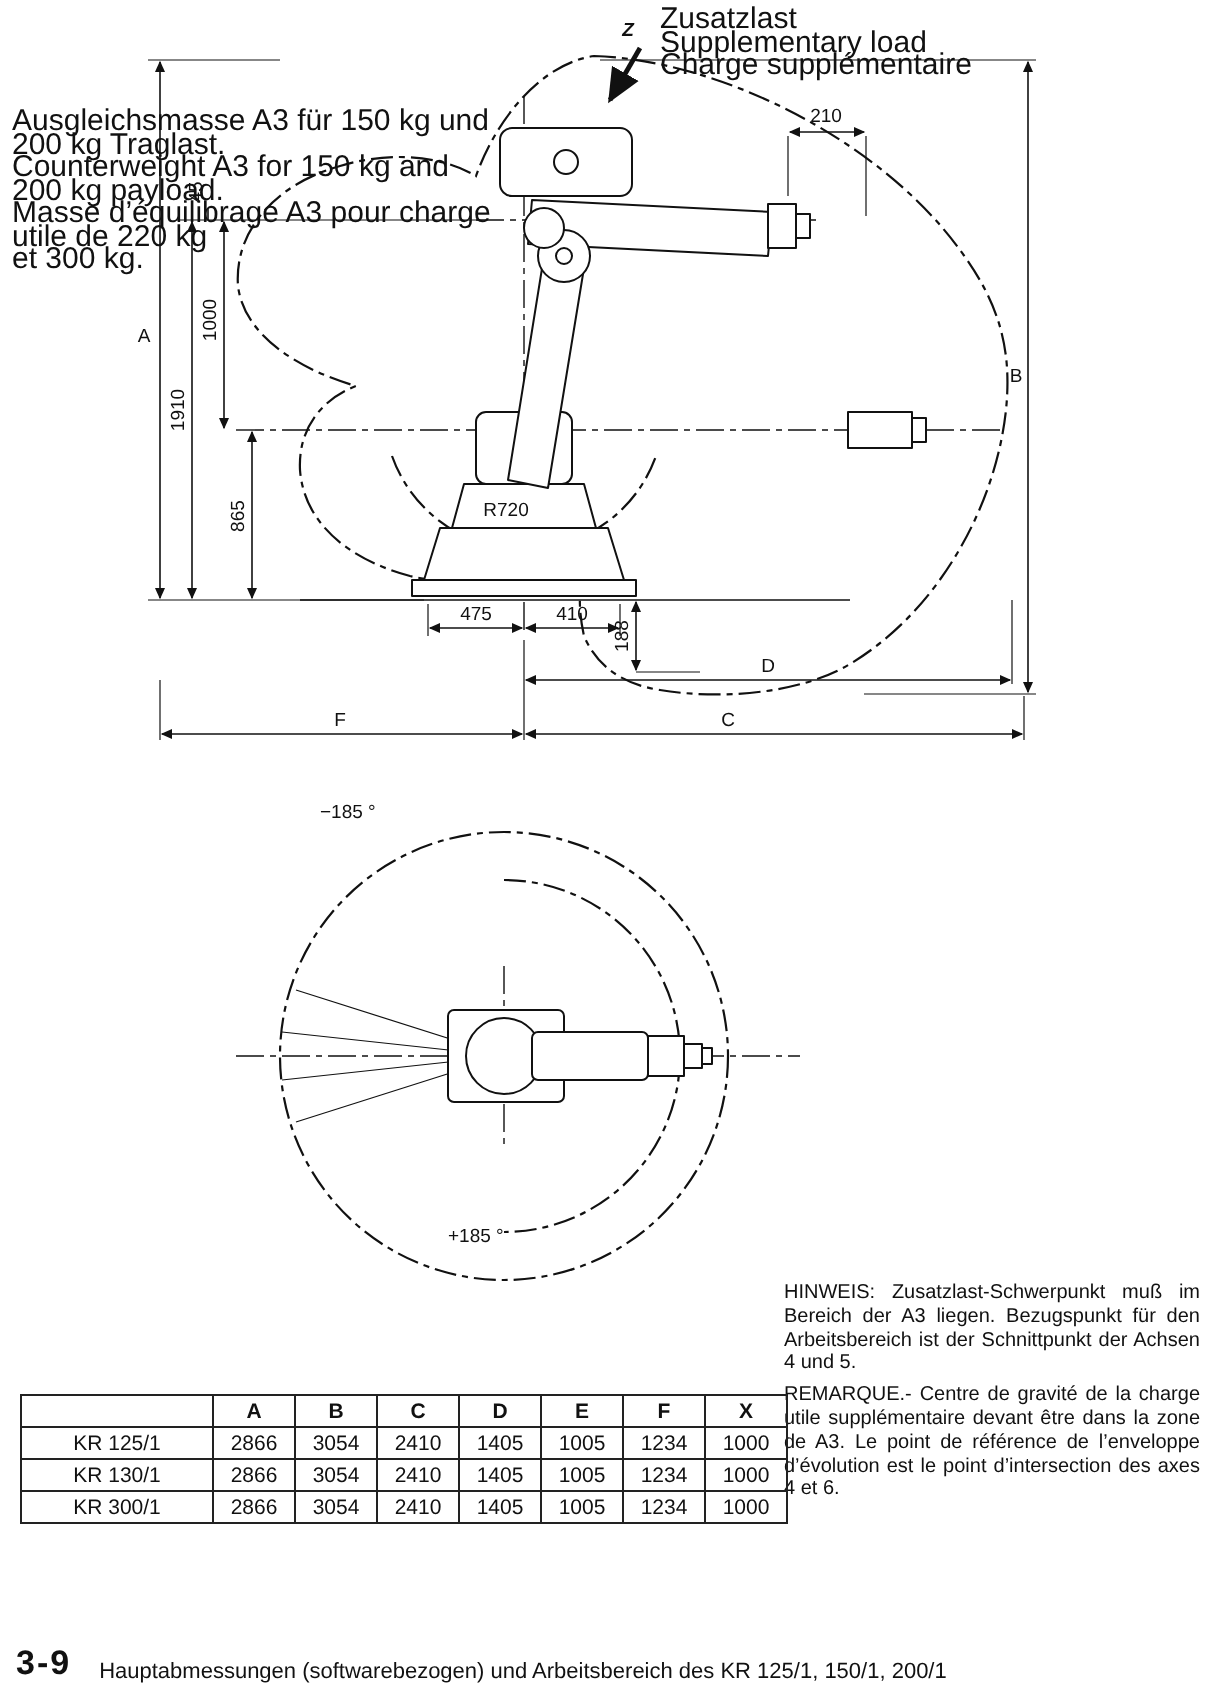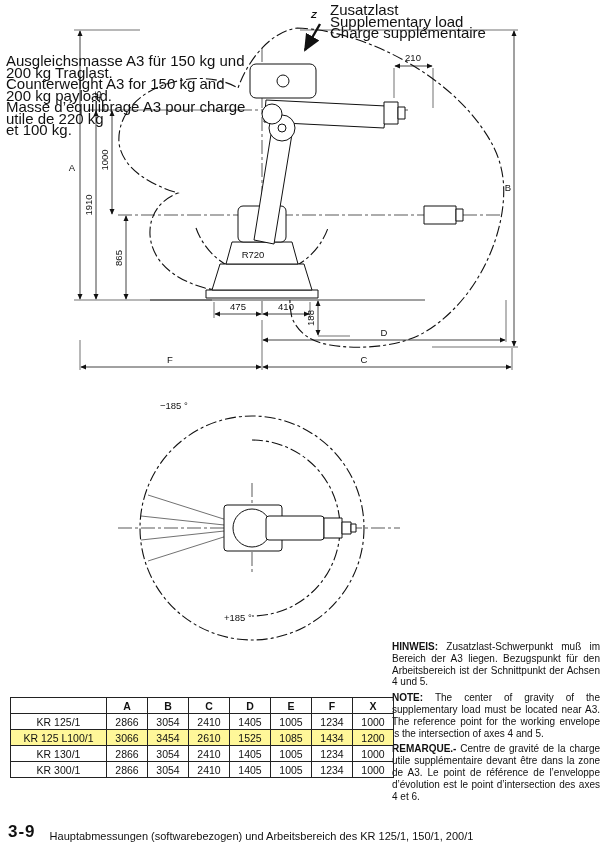--- a/index.html
+++ b/index.html
@@ -5,21 +5,21 @@
   *{box-sizing:border-box;margin:0;padding:0}
   html,body{margin:0}
   body{background:#ddd;font-family:"Liberation Sans",sans-serif}
   .page{position:relative;width:604px;height:848px;background:#fff;color:#111;overflow:hidden;margin:0 auto}
   .abs{position:absolute}
   .small{font-size:15px;line-height:11.5px}
   .top-note{left:330px;top:4px}
   .left-note{left:6px;top:55px;width:245px}
   .notes{left:392px;top:641px;width:208px;font-size:10px;line-height:11.8px;text-align:justify}
   .notes p{margin-bottom:4px}
-  .notes b{font-weight:bold}
+  .notes b{font-weight:normal}
   table.dims{position:absolute;left:10px;top:697px;border-collapse:collapse;font-size:10.5px}
   table.dims td,table.dims th{border:1px solid #222;text-align:center;padding:1px 3px;height:16px}
   table.dims th{font-weight:bold;width:41px}
   table.dims td.model,table.dims th.model{width:96px}
   .footer{left:8px;top:822px;display:flex;align-items:flex-end;gap:14px}
   .footer .num{font-size:17px;font-weight:bold;letter-spacing:1px}
   .footer .cap{font-size:11px;font-weight:normal}
   svg text{font-family:"Liberation Sans",sans-serif;font-size:9.5px;fill:#111}
   svg .dim{stroke:#111;stroke-width:0.8;fill:none}
   svg .thin{stroke:#111;stroke-width:0.6;fill:none}
@@ -126,21 +126,21 @@
   <div class="abs small top-note">
     <div>Zusatzlast</div>
     <div>Supplementary load</div>
     <div>Charge supplémentaire</div>
   </div>
 
   <div class="abs small left-note">
     <div>Ausgleichsmasse A3 für 150 kg und 200 kg Traglast.</div>
     <div>Counterweight A3 for 150 kg and 200 kg payload.</div>
     <div>Masse d’équilibrage A3 pour charge utile de 220 kg</div>
-    <div>et 100 kg.</div>
+    <div>et 300 kg.</div>
   </div>
 
   <svg class="abs" style="left:0;top:395px" width="604" height="250" viewBox="0 0 604 250">
     <circle class="env" cx="252" cy="133" r="112"></circle>
     <path class="env" stroke-width="0.9" d="M252,45 A88,88 0 0 1 252,221"></path>
     <line class="cl" x1="118" y1="133" x2="400" y2="133"></line>
     <line class="cl" x1="252" y1="88" x2="252" y2="178"></line>
     <g class="thin">
       <line x1="252" y1="133" x2="141" y2="121"></line>
       <line x1="252" y1="133" x2="141" y2="145"></line>
@@ -155,22 +155,20 @@
       <rect x="342" y="127" width="9" height="12"></rect>
       <rect x="351" y="129" width="5" height="8"></rect>
     </g>
     <text x="160" y="14">−185 °</text>
     <text x="224" y="226">+185 °</text>
   </svg>
 
   <div class="abs notes">
     <p><b>HINWEIS:</b>
       <span>Zusatzlast-Schwerpunkt muß im Bereich der A3 liegen. Bezugspunkt für den Arbeitsbereich ist der Schnittpunkt der Achsen 4 und 5.</span></p>
-    <p><b>NOTE:</b>
-      <span>The center of gravity of the supplementary load must be located near A3. The reference point for the working envelope is the intersection of axes 4 and 5.</span></p>
     <p><b>REMARQUE.-</b>
       <span>Centre de gravité de la charge utile supplémentaire devant être dans la zone de A3. Le point de référence de l’enveloppe d’évolution est le point d’intersection des axes 4 et 6.</span></p>
   </div>
 
   <table class="dims">
     <thead>
       <tr>
           <th class="model"></th>
           <th>A</th>
           <th>B</th>
@@ -185,30 +183,20 @@
         <tr>
           <td class="model">KR 125/1</td>
           <td>2866</td>
           <td>3054</td>
           <td>2410</td>
           <td>1405</td>
           <td>1005</td>
           <td>1234</td>
           <td>1000</td>
         </tr>
-        <tr style="background: rgb(255, 247, 153);">
-          <td class="model">KR 125 L100/1</td>
-          <td>3066</td>
-          <td>3454</td>
-          <td>2610</td>
-          <td>1525</td>
-          <td>1085</td>
-          <td>1434</td>
-          <td>1200</td>
-        </tr>
         <tr>
           <td class="model">KR 130/1</td>
           <td>2866</td>
           <td>3054</td>
           <td>2410</td>
           <td>1405</td>
           <td>1005</td>
           <td>1234</td>
           <td>1000</td>
         </tr>

